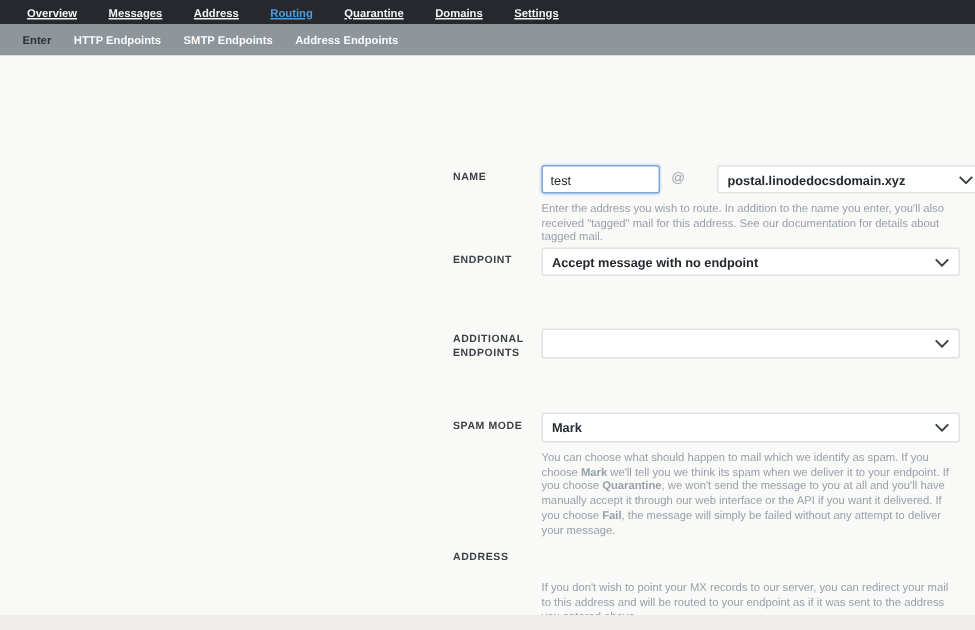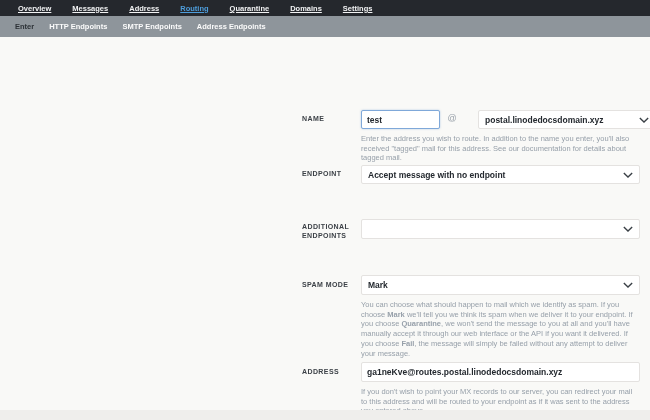--- a/index.html
+++ b/index.html
@@ -47,21 +47,21 @@
     display:flex;align-items:center;padding:0 6px;
     font-family:"Liberation Sans",sans-serif;
     font-size:8.5px;font-weight:bold;color:#24292f;cursor:pointer;
   }
   .ctl .val{flex:1;white-space:nowrap;overflow:hidden;}
   .chev{flex:0 0 auto;margin-left:4px;}
   input.txt{
     position:absolute;box-sizing:border-box;height:19px;
     background:#fff;border:1px solid #e4e2e0;border-radius:2px;
     font-family:"Liberation Sans",sans-serif;
-    font-size:8.5px;font-weight:bold;color:#24292f;padding:0 5px;outline:none;
+    font-size:8.5px;font-weight:normal;color:#24292f;padding:0 5px;outline:none;
   }
   input.txt.focused{border-color:#7fa8d9;box-shadow:0 0 2px rgba(110,155,210,.55);}
   .at{
     position:absolute;left:445px;top:76px;width:14px;text-align:center;
     font-size:9px;color:#9aa2ab;
   }
 </style>
 </head>
 <body>
 
@@ -116,19 +116,18 @@
     <label class="flabel" style="left:302px;top:244px;">SPAM MODE</label>
     <div class="ctl" style="top:238px;height:20px;">
       <span class="val">Mark</span>
       <svg class="chev" width="10" height="6" viewBox="0 0 12 7">
           <polyline points="1,1 6,6 11,1" fill="none" stroke="#3a4046" stroke-width="1.6"></polyline>
         </svg>
     </div>
     <p class="help" style="top:263px;"><span>You can choose what should happen to mail which we identify as spam. If you choose </span><b>Mark</b><span> we'll tell you we think its spam when we deliver it to your endpoint. If you choose </span><b>Quarantine</b><span>, we won't send the message to you at all and you'll have manually accept it through our web interface or the API if you want it delivered. If you choose </span><b>Fail</b><span>, the message will simply be failed without any attempt to deliver your message.</span></p>
 
     <label class="flabel" style="left:302px;top:331px;">ADDRESS</label>
-    <input class="txt" style="left: 361px; top: 325px; width: 279px; height: 20px;" type="text" value="ga1neKve@routes.postal.linodedocsdomain.xyz">
     <p class="help" style="top:350px;">If you don't wish to point your MX records to our server, you can redirect your mail to this address and will be routed to your endpoint as if it was sent to the address you entered above.</p>
 
   </main>
 
   <div class="footer-strip"></div>
 </div>
 
 </body></html>

